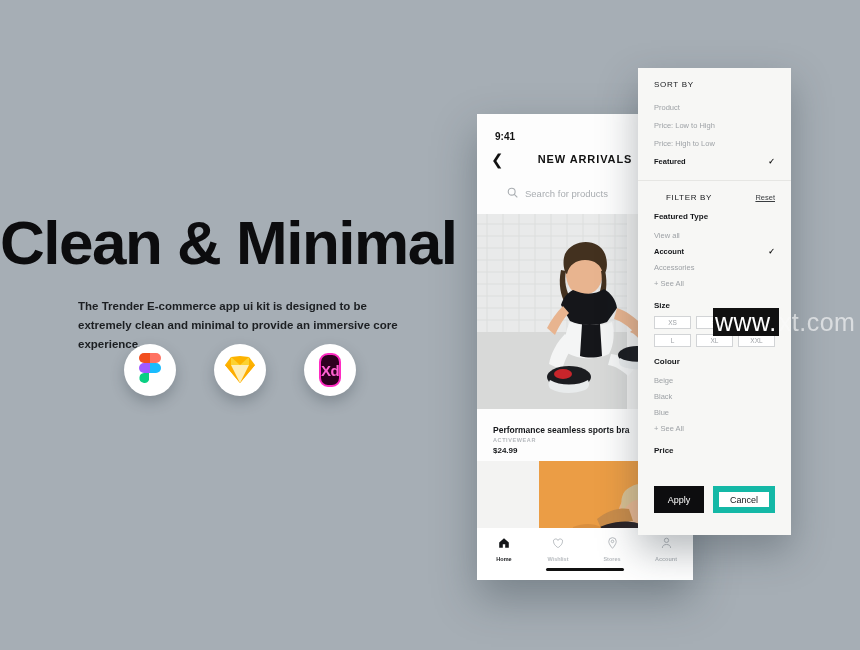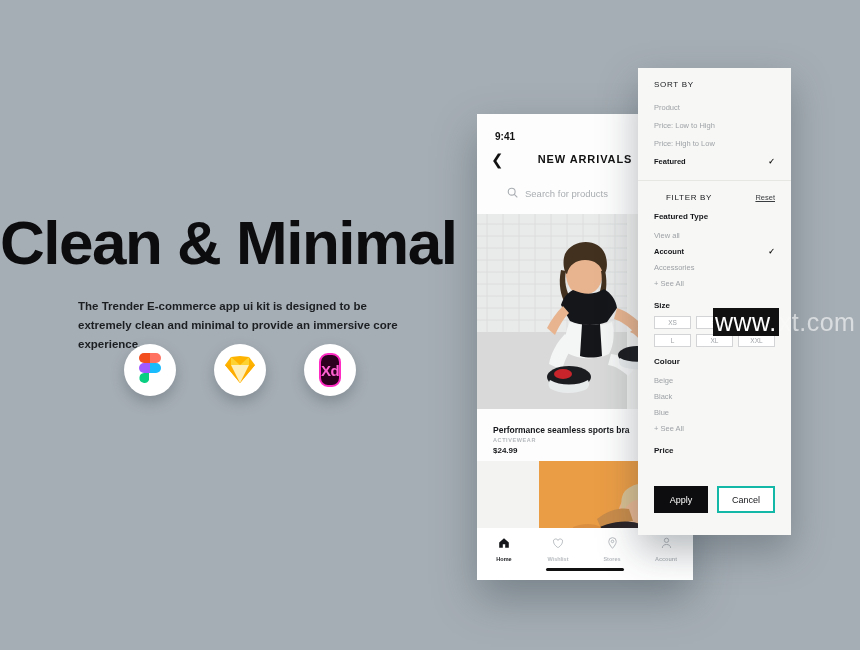--- a/index.html
+++ b/index.html
@@ -90,21 +90,21 @@
   .opt.selected { color: #15171a; font-weight: 700; }
   .size-grid { display: grid; grid-template-columns: repeat(3, 1fr); gap: 5px; margin-top: 3px; }
   .size-chip { border: 1px solid #d2d4d6; height: 13px; display: flex;
                align-items: center; justify-content: center;
                font-size: 6.5px; color: #9ea2a6; background: #fff; }
   .panel-actions { position: absolute; left: 16px; right: 16px; bottom: 22px;
                    display: flex; gap: 9px; }
   .btn { flex: 1; height: 27px; display: flex; align-items: center; justify-content: center;
          font-size: 9px; }
   .btn-apply { background: #0d0d0f; color: #fff; }
-  .btn-cancel { background: #fff; color: #15171a; border: 2px solid #14b8a6; }
+  .btn-cancel { background: #fff; color: #15171a; border: 6px solid #14b8a6; }
 
   
   .watermark { position: absolute; left: 713px; top: 308px; font-size: 25px;
                color: rgba(250,250,250,.62); letter-spacing: .5px;
                pointer-events: none; white-space: nowrap; }
   .wm-box { background: #111; color: #fff; padding: 0 2px; }
 </style>
 </head>
 <body>
 

